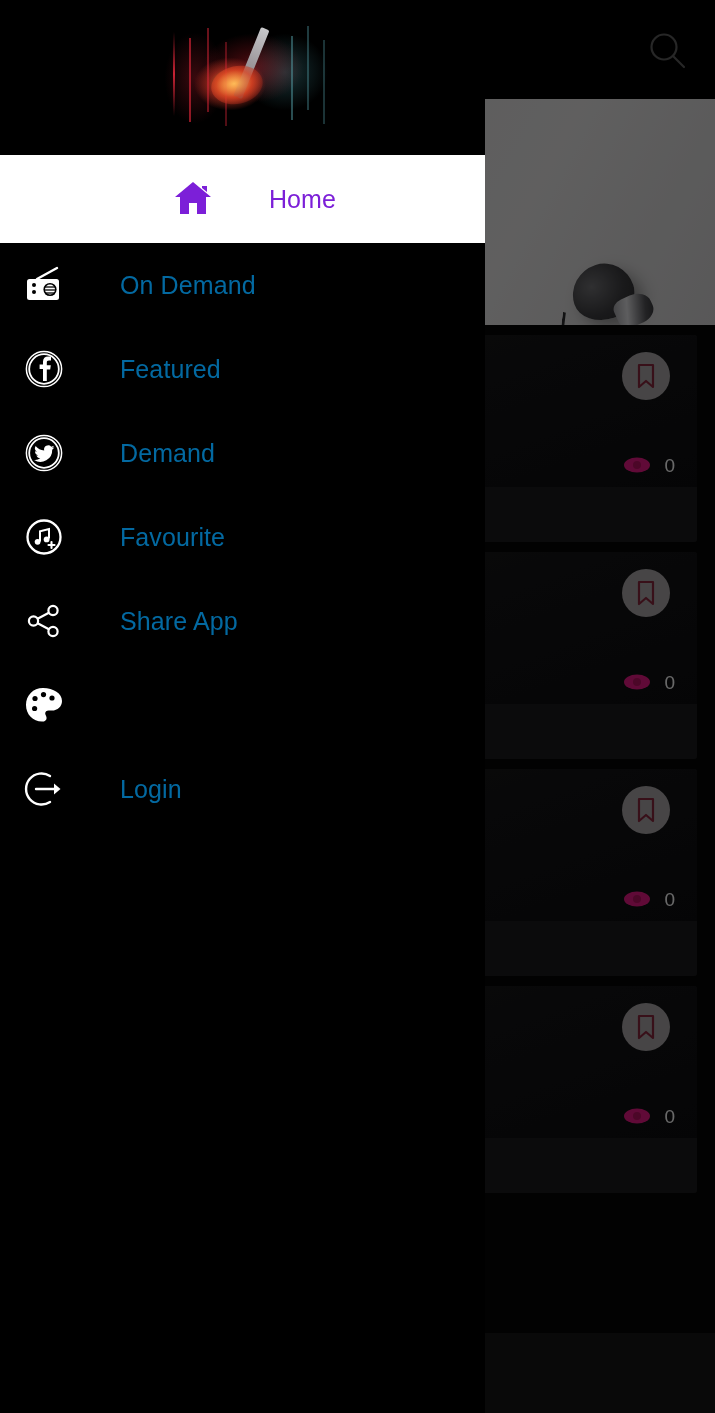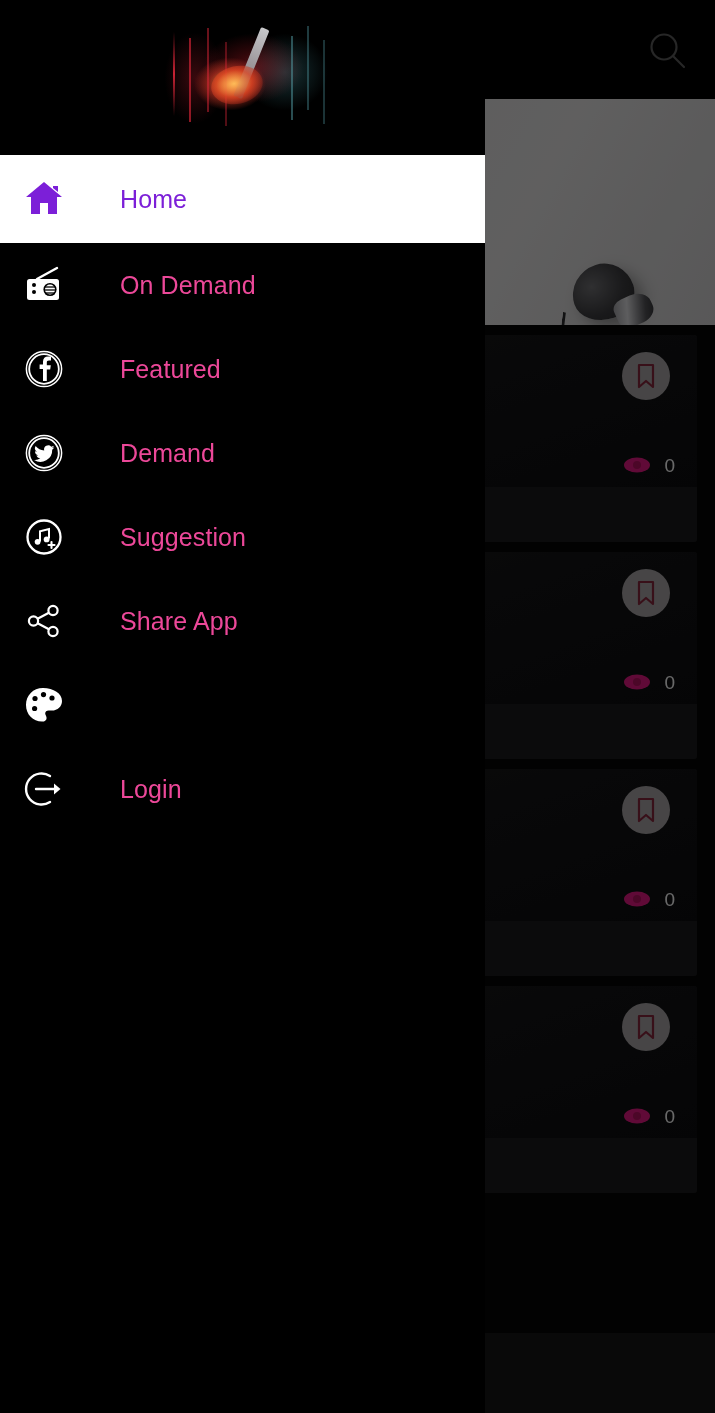--- a/index.html
+++ b/index.html
@@ -193,30 +193,31 @@
   .menu { position: relative; }
   .menu-item {
     position: relative;
     display: flex; align-items: center;
     height: 84px;
     padding-left: 22px;
   }
   .menu-item.active {
     background: #ffffff;
     height: 88px;
+    justify-content: center;
   }
   .menu-icon {
     width: 44px; height: 44px;
     display: flex; align-items: center; justify-content: center;
     flex: 0 0 44px;
   }
   .menu-label {
     margin-left: 54px;
     font-size: 25px;
-    color: #ec4899;
+    color: #0369a1;
     letter-spacing: .1px;
   }
   .menu-item.active .menu-label {
     color: #7c1fd8;
   }
 </style>
 </head>
 <body>
 
 <div id="app">
@@ -417,21 +418,21 @@
         <span class="menu-icon">
           <svg width="40" height="40" viewBox="0 0 40 40">
             <circle cx="20" cy="20" r="16.5" fill="none" stroke="#fff" stroke-width="2.3"></circle>
             <path d="M16 24.5 V14.2 l9 -2.2 v9.4" fill="none" stroke="#fff" stroke-width="2"></path>
             <circle cx="13.6" cy="24.8" r="2.9" fill="#fff"></circle>
             <circle cx="22.6" cy="22.4" r="2.9" fill="#fff"></circle>
             <line x1="27.5" y1="25" x2="27.5" y2="31" stroke="#fff" stroke-width="2.1" stroke-linecap="round"></line>
             <line x1="24.5" y1="28" x2="30.5" y2="28" stroke="#fff" stroke-width="2.1" stroke-linecap="round"></line>
           </svg>
         </span>
-        <span class="menu-label">Suggestion</span>
+        <span class="menu-label">Favourite</span>
       </div>
 
       <div class="menu-item">
         <span class="menu-icon">
           <svg width="40" height="40" viewBox="0 0 40 40">
             <circle cx="29" cy="9.5" r="4.6" fill="none" stroke="#fff" stroke-width="2.2"></circle>
             <circle cx="9.5" cy="20" r="4.6" fill="none" stroke="#fff" stroke-width="2.2"></circle>
             <circle cx="29" cy="30.5" r="4.6" fill="none" stroke="#fff" stroke-width="2.2"></circle>
             <line x1="13.6" y1="17.8" x2="24.9" y2="11.7" stroke="#fff" stroke-width="2.2"></line>
             <line x1="13.6" y1="22.2" x2="24.9" y2="28.3" stroke="#fff" stroke-width="2.2"></line>

